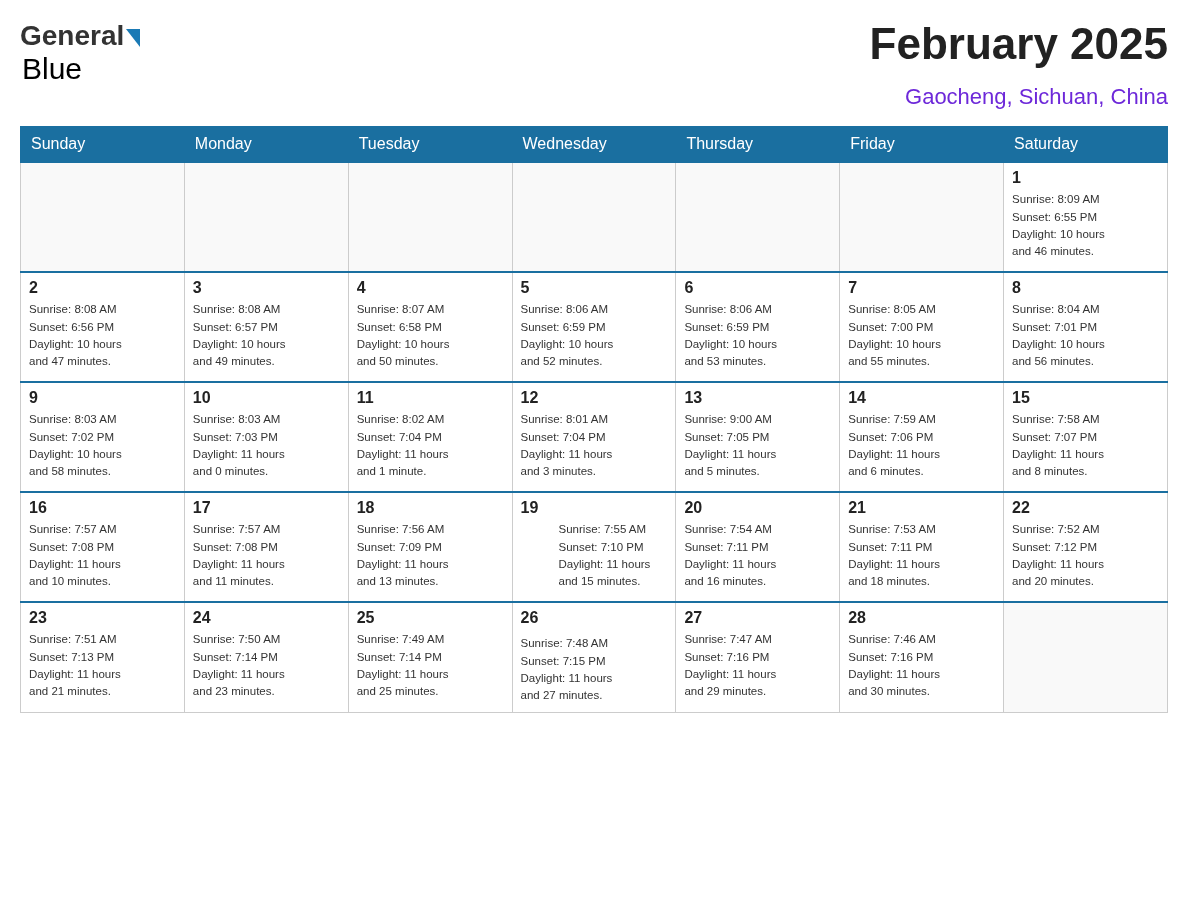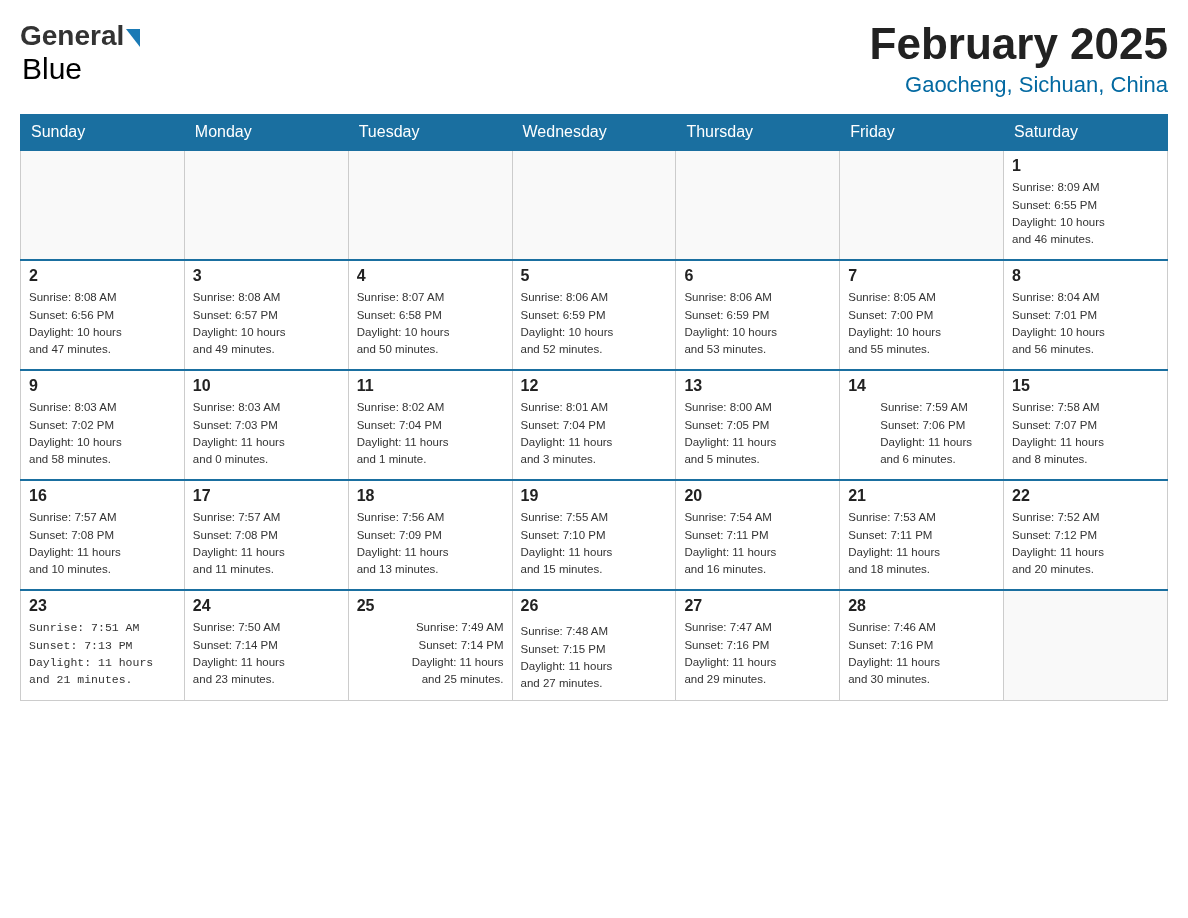--- a/index.html
+++ b/index.html
@@ -35,22 +35,22 @@
       text-align: right;
     }
     .month-title {
       font-size: 44px;
       font-weight: bold;
       color: #222;
       line-height: 1.1;
     }
     .location {
       font-size: 22px;
-      color: #0369a1;
-      margin-top: 4px;
+      color: #6d28d9;
+      margin-top: 16px;
     }
     .calendar {
       width: 100%;
       border-collapse: collapse;
     }
     .calendar th {
       background-color: #1a6fa0;
       color: #fff;
       text-align: left;
       padding: 8px 10px;
@@ -216,28 +216,28 @@
         </td>
         <td>
           <div class="day-number">12</div>
           <div class="day-info" style="white-space: pre-line;">Sunrise: 8:01 AM
 Sunset: 7:04 PM
 Daylight: 11 hours
 and 3 minutes.</div>
         </td>
         <td>
           <div class="day-number">13</div>
-          <div class="day-info" style="white-space: pre-line;">Sunrise: 8:00 AM
+          <div class="day-info" style="white-space: pre-line;">Sunrise: 9:00 AM
 Sunset: 7:05 PM
 Daylight: 11 hours
 and 5 minutes.</div>
         </td>
         <td>
           <div class="day-number">14</div>
-          <div class="day-info" style="white-space: pre-line; margin-left: 32px;">Sunrise: 7:59 AM
+          <div class="day-info" style="white-space: pre-line;">Sunrise: 7:59 AM
 Sunset: 7:06 PM
 Daylight: 11 hours
 and 6 minutes.</div>
         </td>
         <td>
           <div class="day-number">15</div>
           <div class="day-info" style="white-space: pre-line;">Sunrise: 7:58 AM
 Sunset: 7:07 PM
 Daylight: 11 hours
 and 8 minutes.</div>
@@ -260,21 +260,21 @@
         </td>
         <td>
           <div class="day-number">18</div>
           <div class="day-info" style="white-space: pre-line;">Sunrise: 7:56 AM
 Sunset: 7:09 PM
 Daylight: 11 hours
 and 13 minutes.</div>
         </td>
         <td>
           <div class="day-number">19</div>
-          <div class="day-info" style="white-space: pre-line;">Sunrise: 7:55 AM
+          <div class="day-info" style="white-space: pre-line; margin-left: 38px;">Sunrise: 7:55 AM
 Sunset: 7:10 PM
 Daylight: 11 hours
 and 15 minutes.</div>
         </td>
         <td>
           <div class="day-number">20</div>
           <div class="day-info" style="white-space: pre-line;">Sunrise: 7:54 AM
 Sunset: 7:11 PM
 Daylight: 11 hours
 and 16 minutes.</div>
@@ -290,35 +290,35 @@
           <div class="day-number">22</div>
           <div class="day-info" style="white-space: pre-line;">Sunrise: 7:52 AM
 Sunset: 7:12 PM
 Daylight: 11 hours
 and 20 minutes.</div>
         </td>
       </tr>
       <tr class="week-row">
         <td>
           <div class="day-number">23</div>
-          <div class="day-info" style="white-space: pre-line; font-family: Liberation Mono, monospace;">Sunrise: 7:51 AM
+          <div class="day-info" style="white-space: pre-line;">Sunrise: 7:51 AM
 Sunset: 7:13 PM
 Daylight: 11 hours
 and 21 minutes.</div>
         </td>
         <td>
           <div class="day-number">24</div>
           <div class="day-info" style="white-space: pre-line;">Sunrise: 7:50 AM
 Sunset: 7:14 PM
 Daylight: 11 hours
 and 23 minutes.</div>
         </td>
         <td>
           <div class="day-number">25</div>
-          <div class="day-info" style="white-space: pre-line; text-align: right;">Sunrise: 7:49 AM
+          <div class="day-info" style="white-space: pre-line;">Sunrise: 7:49 AM
 Sunset: 7:14 PM
 Daylight: 11 hours
 and 25 minutes.</div>
         </td>
         <td>
           <div class="day-number">26</div>
           <div class="day-info" style="white-space: pre-line; margin-top: 8px;">Sunrise: 7:48 AM
 Sunset: 7:15 PM
 Daylight: 11 hours
 and 27 minutes.</div>

